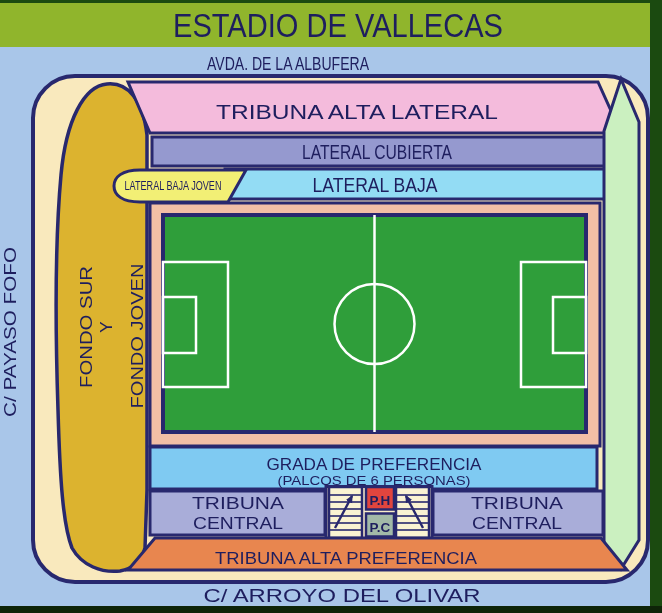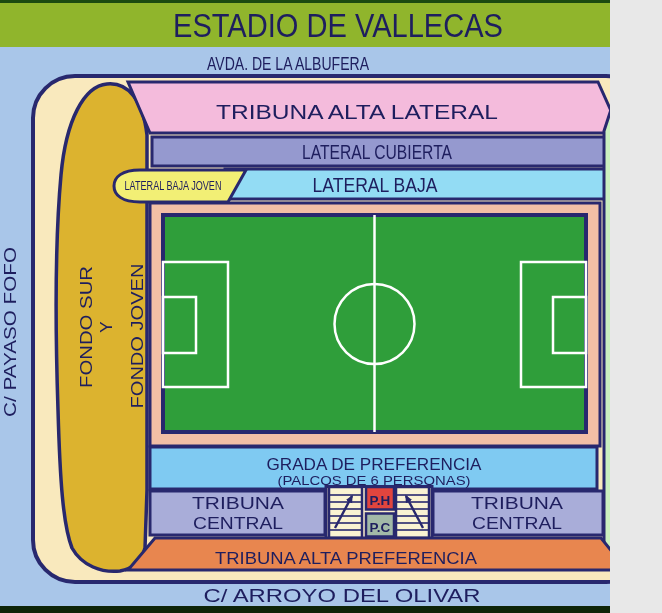--- a/index.html
+++ b/index.html
@@ -1,18 +1,18 @@
 <!DOCTYPE html>
 <html><head>
 <meta charset="utf-8">
 <style>
   html,body{margin:0;padding:0;background:#e8e8e8;}
   .screen{
     position:relative;
-    width:610px;height:613px;
+    width:662px;height:613px;
     overflow:hidden;
     font-family:"Liberation Sans", sans-serif;
     background:#a9c6e9;
   }
   svg text{
     font-family:"Liberation Sans", sans-serif;
     fill:#1e1e5e;
   }
   svg{display:block;}
 </style>

